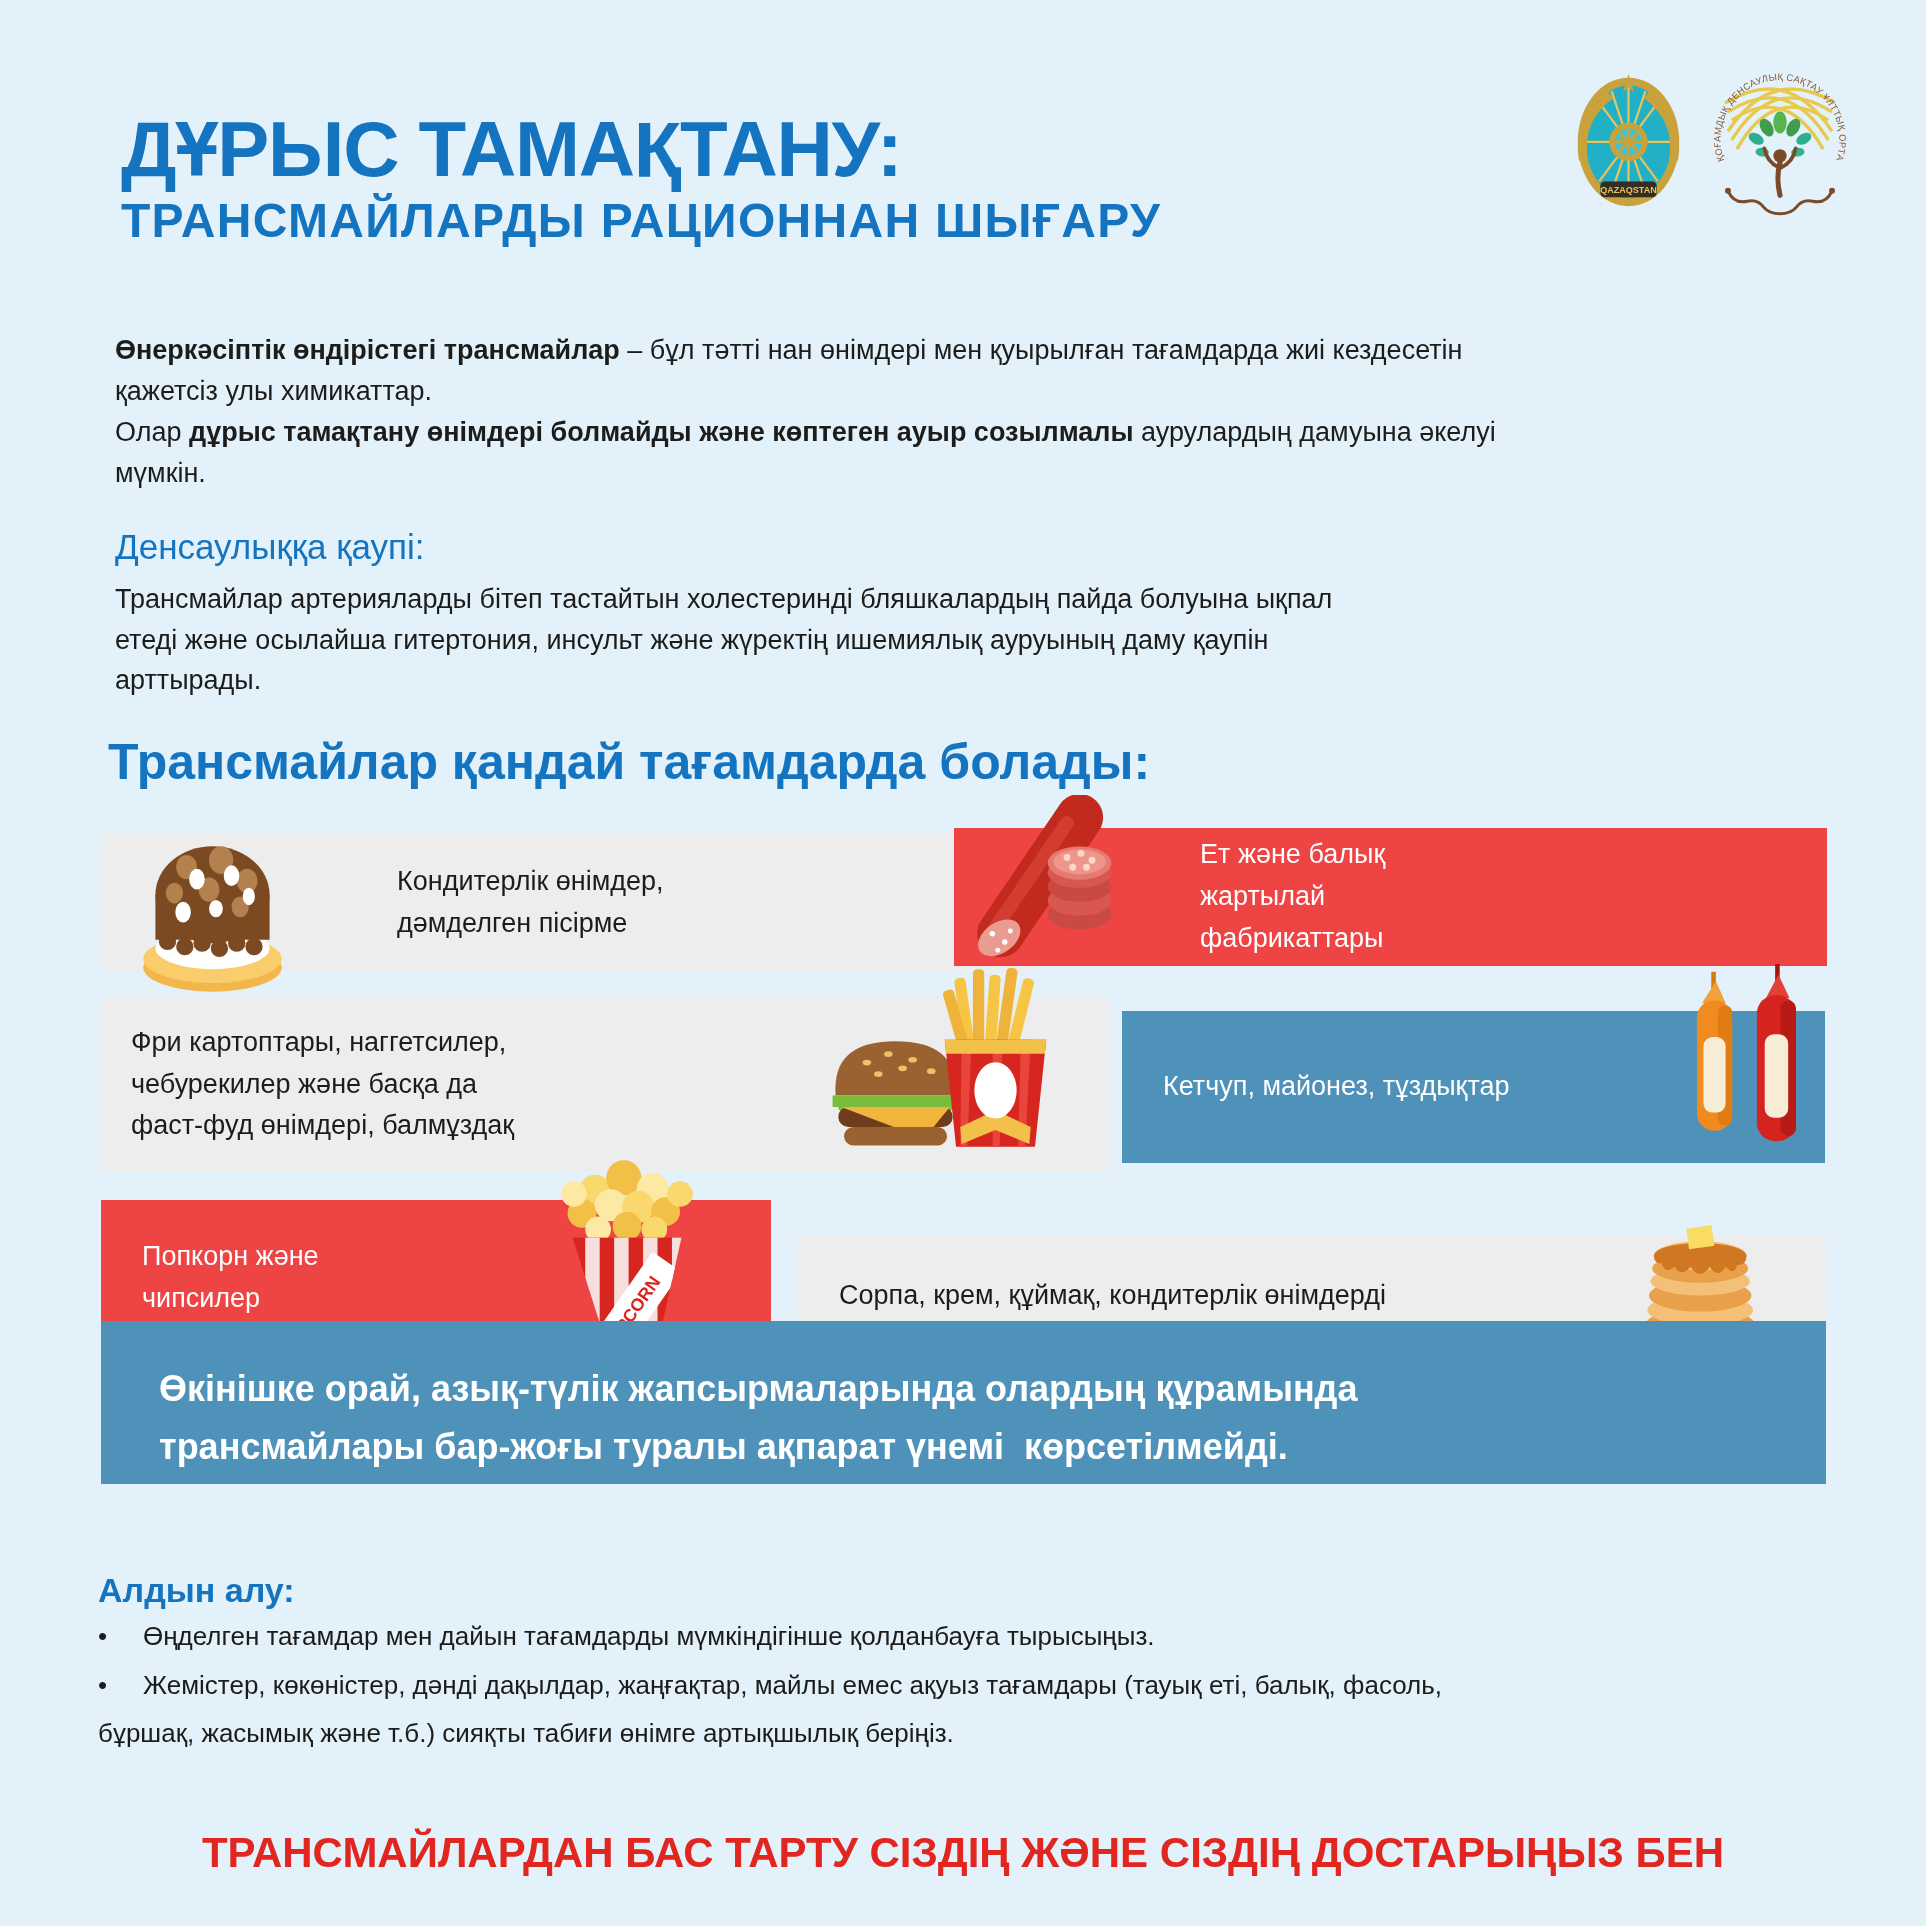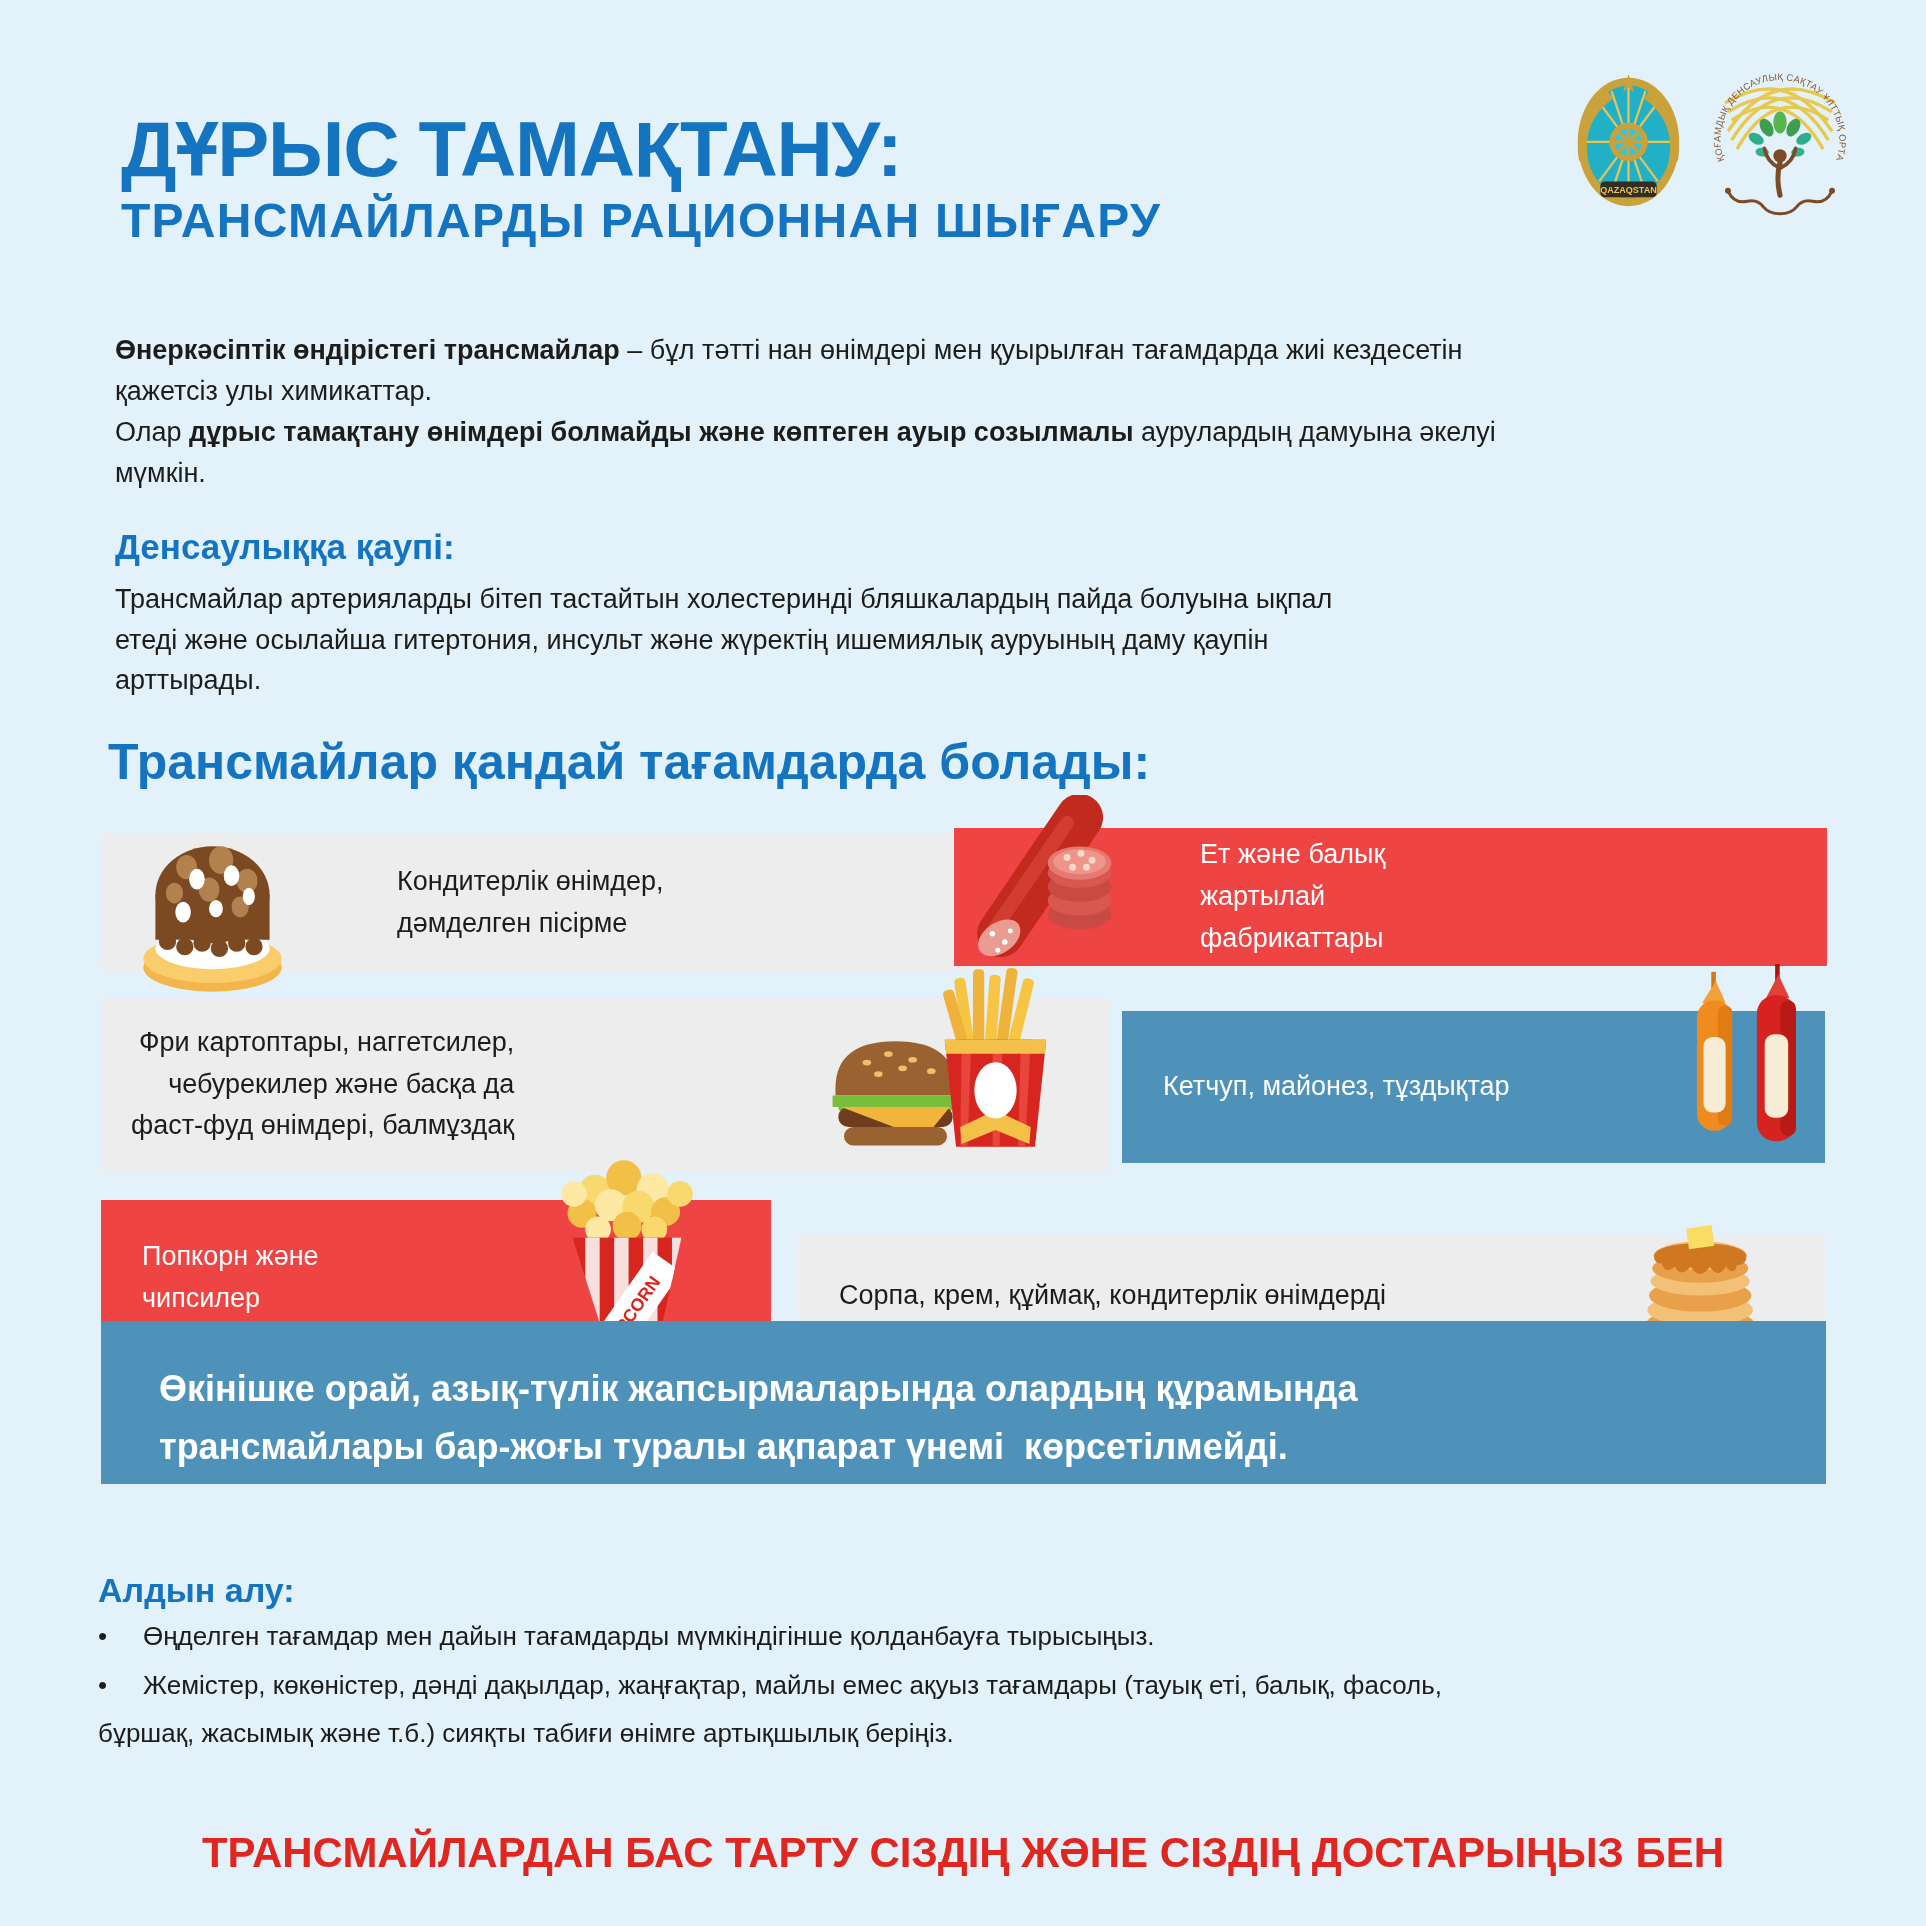--- a/index.html
+++ b/index.html
@@ -10,38 +10,38 @@
 
   
   .title1{left:121px;top:104px;font-size:78px;font-weight:700;letter-spacing:-1.3px;color:#1574c0;}
   .title2{left:121px;top:193px;font-size:48px;font-weight:700;letter-spacing:1.3px;color:#1574c0;}
   .emblem{left:1571px;top:72px;width:115px;height:141px;}
   .ncph{left:1701px;top:51px;width:158px;height:171px;}
 
   
   .intro{left:115px;top:330px;width:1712px;font-size:27px;line-height:1.52;color:#1c1c1a;white-space:pre-line;}
   .intro b{font-weight:700;}
-  .risk-heading{left:115px;top:527px;font-size:35px;font-weight:700;color:#1574c0;}
+  .risk-heading{left:115px;top:527px;font-size:35px;font-weight:400;color:#1574c0;}
   .risk-body{left:115px;top:579px;width:1712px;font-size:27px;line-height:1.5;color:#1c1c1a;white-space:pre-line;}
 
   .foods-heading{left:108px;top:733px;font-size:50px;font-weight:700;color:#1574c0;}
 
   
   .card{display:flex;align-items:center;}
   .card .label{font-size:27px;line-height:1.55;white-space:pre-line;}
   .card-gray{background:#ededed;color:#1c1c1a;}
   .card-blue{background:#ef4444;color:#ffffff;}
   .card-steel{background:#4e92ba;color:#ffffff;}
 
   .card1{left:101px;top:834px;width:933px;height:137px;}
   .card1 .label{margin-left:296px;}
   .card2{left:954px;top:828px;width:873px;height:138px;}
   .card2 .label{margin-left:246px;}
   .card3{left:101px;top:997px;width:1008px;height:175px;}
-  .card3 .label{margin-left:30px;text-align:right;}
+  .card3 .label{margin-left:30px;}
   .card4{left:1122px;top:1011px;width:703px;height:152px;}
   .card4 .label{margin-left:41px;}
   .card5{left:101px;top:1200px;width:670px;height:156px;align-items:center;}
   .card5 .label{margin-left:41px;}
   .card6{left:798px;top:1235px;width:1027px;height:163px;}
   .card6 .label{margin-left:41px;}
 
   
   .icon-cake{left:126px;top:815px;width:173px;height:182px;}
   .icon-sausage{left:948px;top:795px;width:180px;height:186px;}

